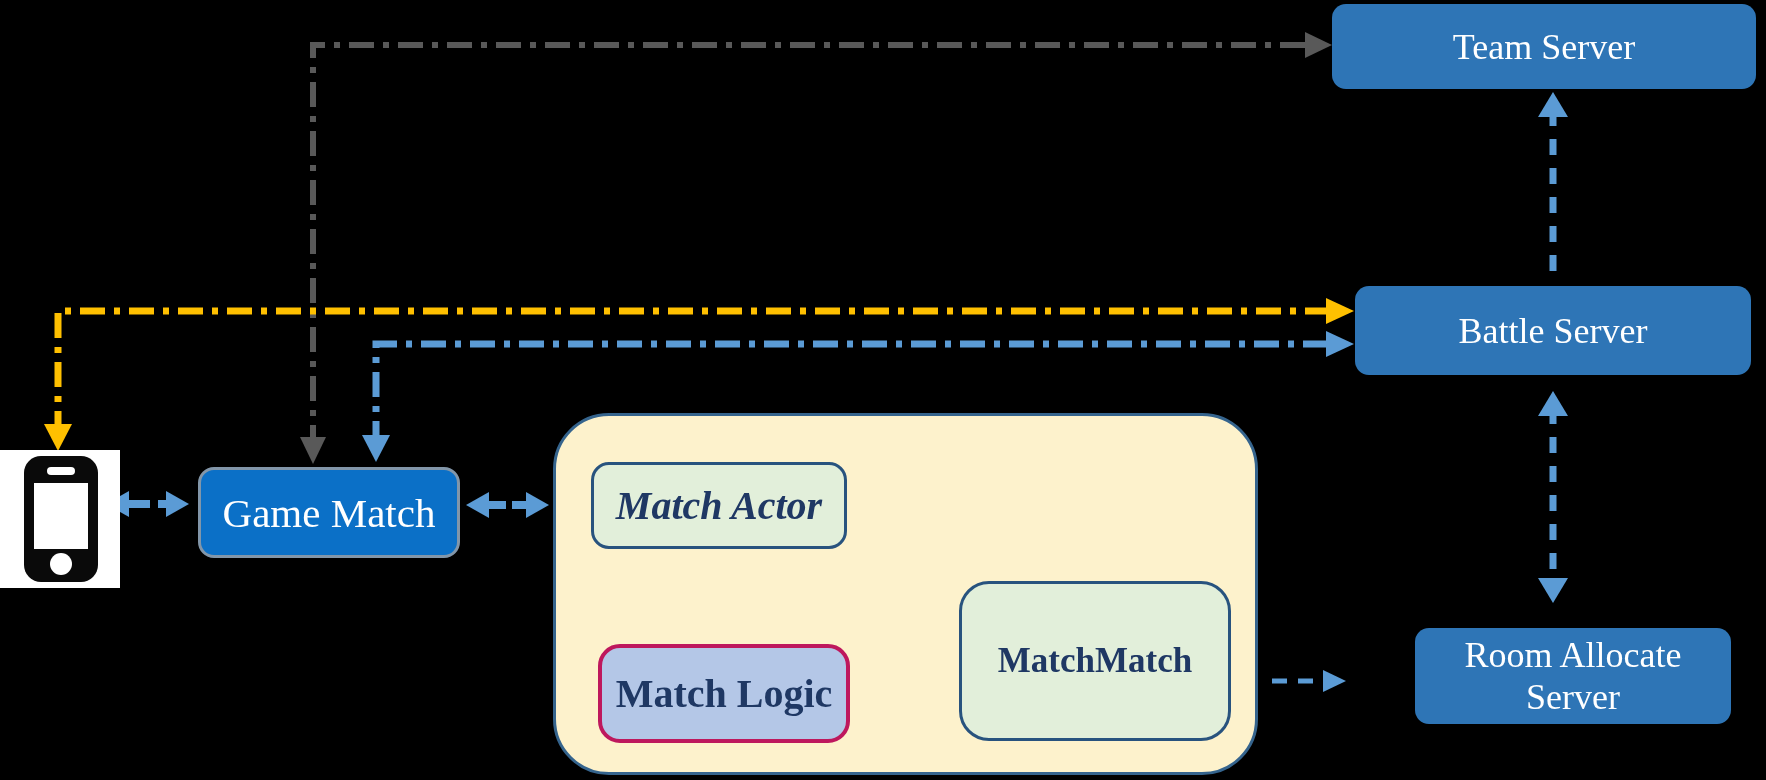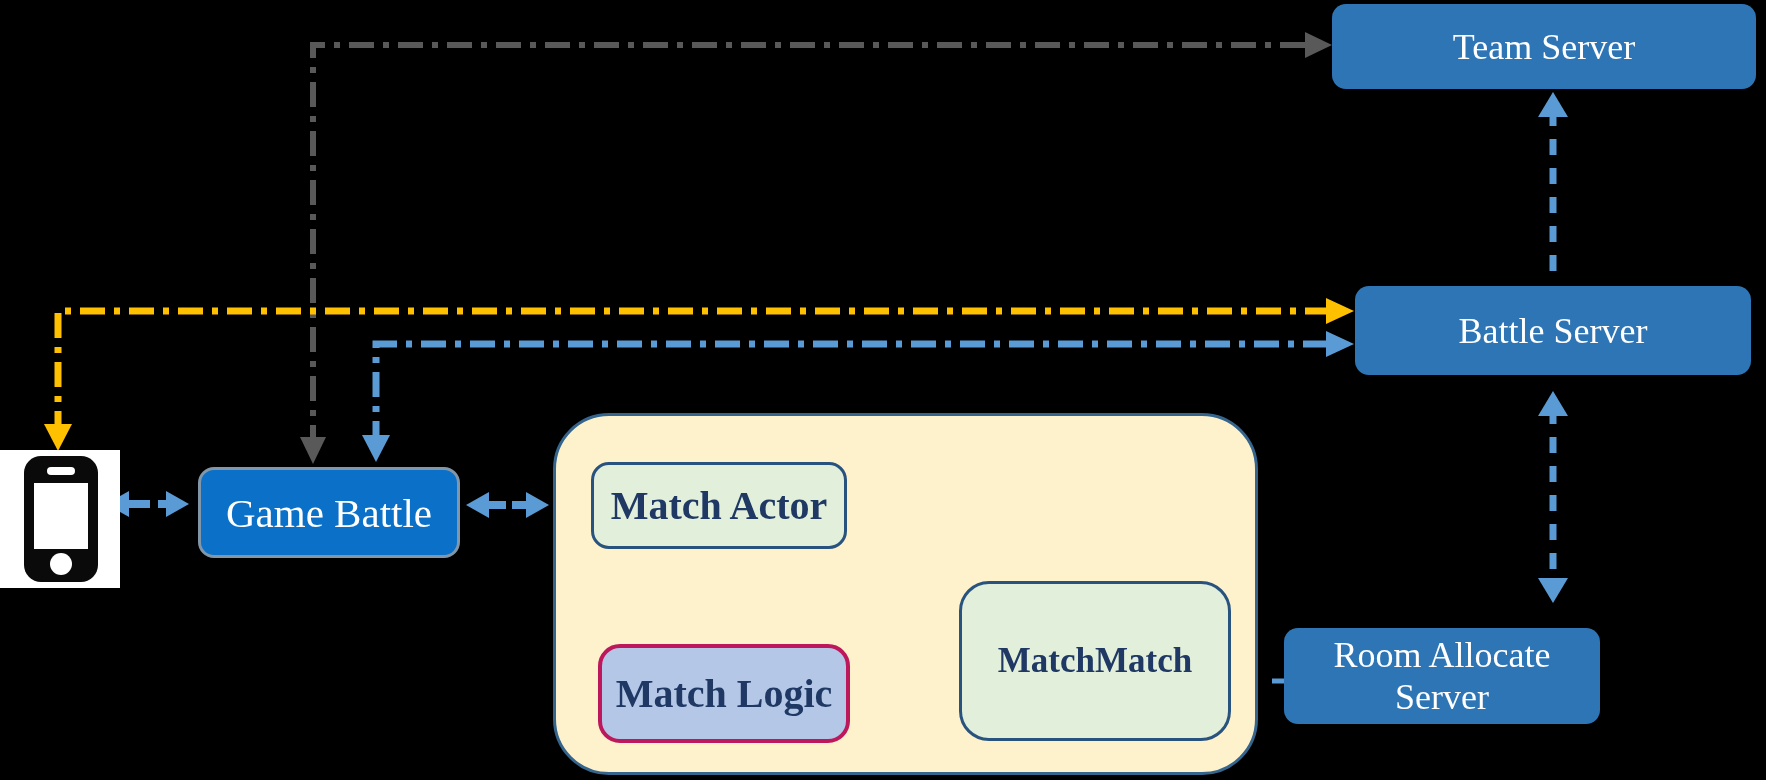--- a/index.html
+++ b/index.html
@@ -14,21 +14,21 @@
   .server-box{background:#2E75B6;border-radius:14px;font-size:36px;}
   .game-box{background:#0B70C7;border:3px solid #8296a9;border-radius:16px;font-size:41px;}
   .group-box{
     position:absolute;background:#FDF2CC;border:3px solid #35648D;border-radius:56px;
     box-sizing:border-box;
   }
   .inner-box{
     position:absolute;display:flex;align-items:center;justify-content:center;
     color:#1F3864;font-weight:bold;text-align:center;box-sizing:border-box;
   }
-  .actor-box{background:#E2EFDA;border:3px solid #28537E;border-radius:18px;font-size:40px;}
+  .actor-box{background:#E2EFDA;border:3px solid #28537E;border-radius:18px;font-size:40px;font-style:italic;}
   .logic-box{background:#B4C7E7;border:4px solid #be185d;border-radius:22px;font-size:40px;}
   .pool-box{background:#E2EFDA;border:3px solid #28537E;border-radius:30px;font-size:35px;line-height:1.22;flex-direction:row;}
   .group-title{
     position:absolute;color:#ED7D31;font-weight:bold;font-size:52px;text-align:center;
   }
   .phone-tile{position:absolute;background:#fff;display:flex;align-items:center;justify-content:center;}
   #connector-layer{position:absolute;left:0;top:0;}
 </style>
 </head>
 <body>
@@ -97,26 +97,26 @@
   </svg>
 
   <div class="node server-box" style="left:1332px;top:4px;width:424px;height:85px;">
     <span>Team Server</span>
   </div>
 
   <div class="node server-box" style="left:1355px;top:286px;width:396px;height:89px;text-align:center;">
     <span>Battle Server</span>
   </div>
 
-  <div class="node server-box" style="left:1284px;top:628px;width:316px;height:96px;">
+  <div class="node server-box" style="left:1415px;top:628px;width:316px;height:96px;">
     <span>Room Allocate Server</span>
   </div>
 
   <div class="node game-box" style="left:198px;top:467px;width:262px;height:91px;">
-    <span>Game Battle</span>
+    <span>Game Match</span>
   </div>
 
   <div class="phone-tile" style="left:0px;top:450px;width:120px;height:138px;">
     <svg width="120" height="138" viewBox="0 0 120 138">
       <rect x="24" y="6" width="74" height="126" rx="17" fill="#0a0a0a"></rect>
       <rect x="47" y="17" width="28" height="8" rx="4" fill="#ffffff"></rect>
       <rect x="34" y="33" width="54" height="66" fill="#ffffff"></rect>
       <circle cx="61" cy="114" r="11" fill="#ffffff"></circle>
     </svg>
   </div>

